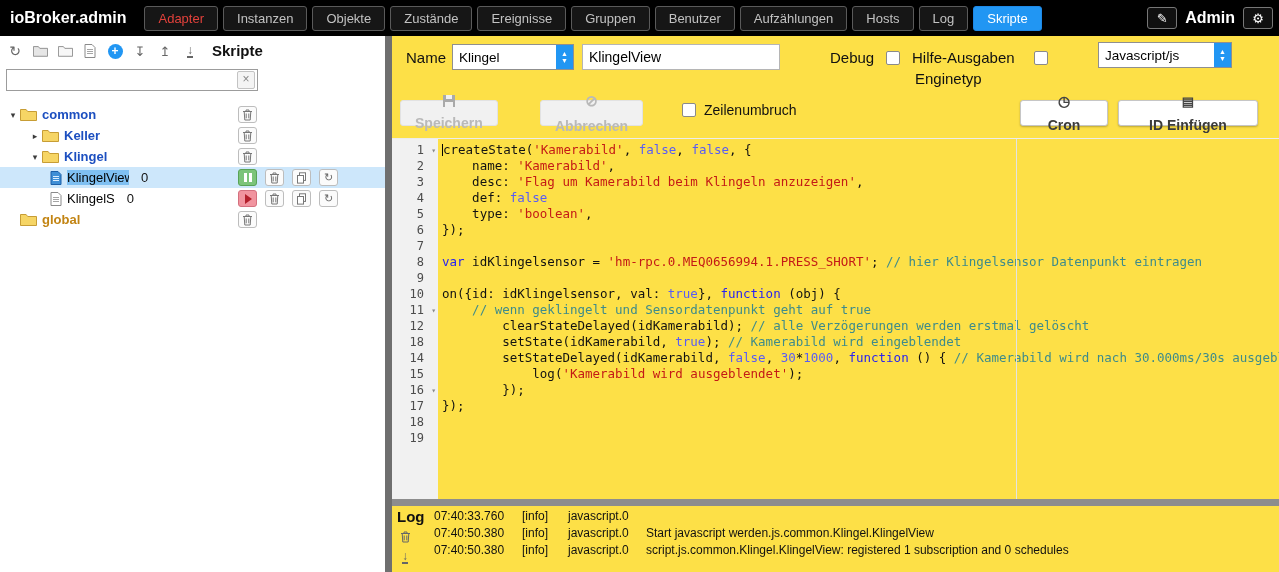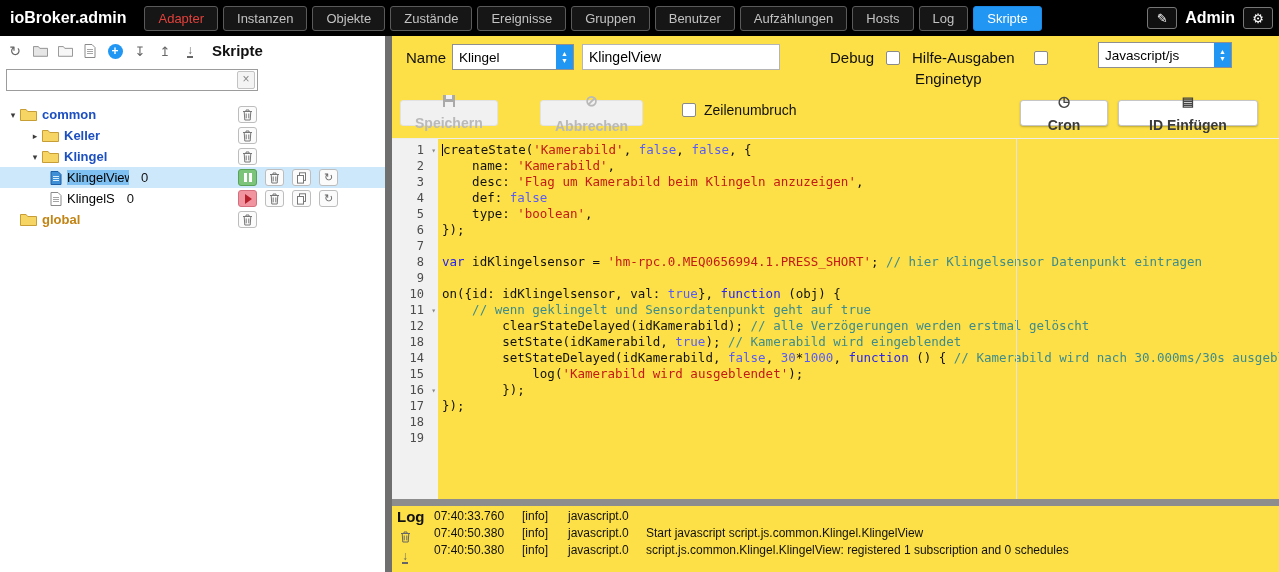--- a/index.html
+++ b/index.html
@@ -429,21 +429,21 @@
         <div class="logrows">
             <div class="logrow">
               <span class="t">07:40:33.760</span>
               <span class="lv">[info]</span>
               <span class="src">javascript.0</span>
             </div>
             <div class="logrow">
               <span class="t">07:40:50.380</span>
               <span class="lv">[info]</span>
               <span class="src">javascript.0</span>
-              <span class="msg">Start javascript script.js.common.Klingel.KlingelView</span>
+              <span class="msg">Start javascript werden.js.common.Klingel.KlingelView</span>
             </div>
             <div class="logrow">
               <span class="t">07:40:50.380</span>
               <span class="lv">[info]</span>
               <span class="src">javascript.0</span>
               <span class="msg">script.js.common.Klingel.KlingelView: registered 1 subscription and 0 schedules</span>
             </div>
           </div>
       </div>
     </div>

